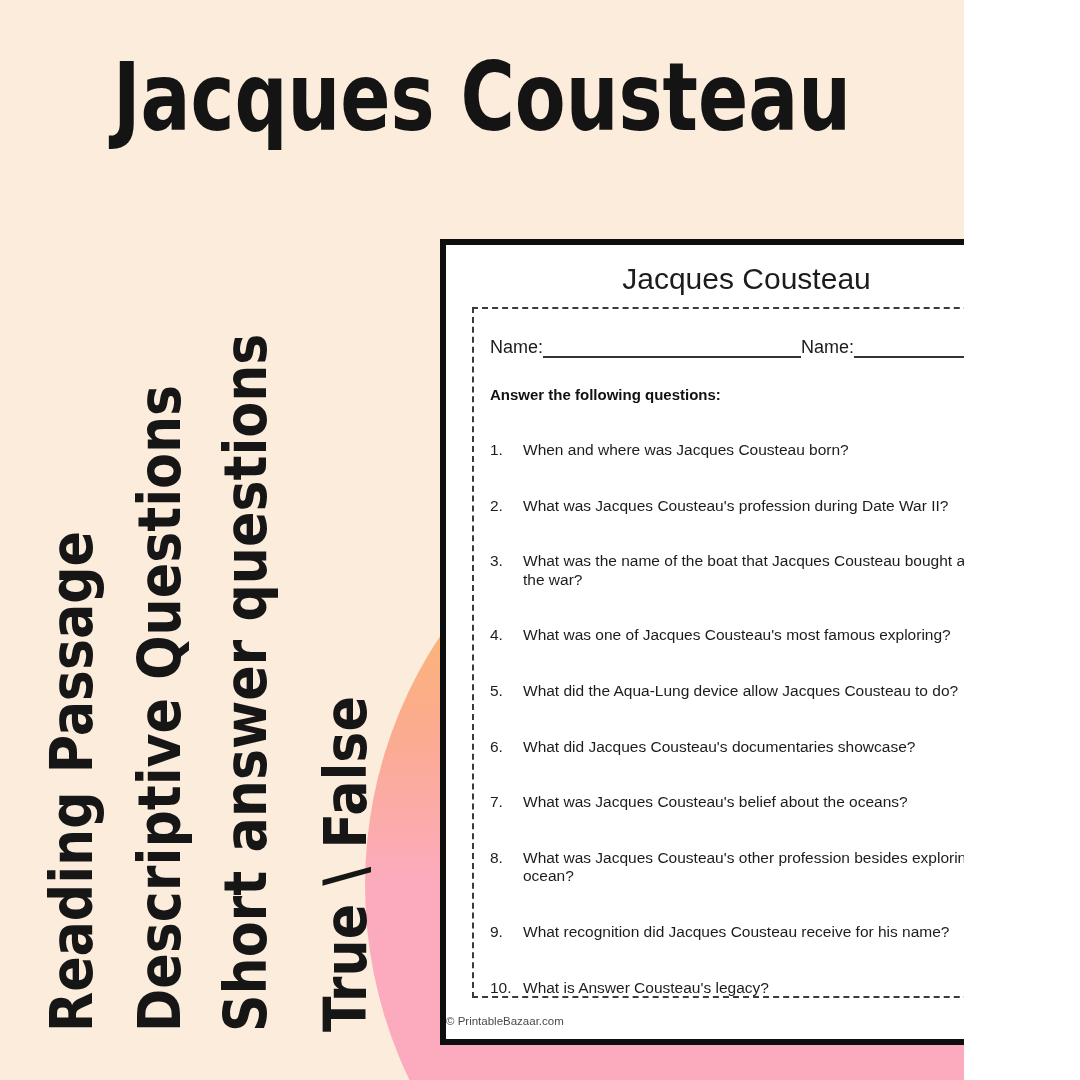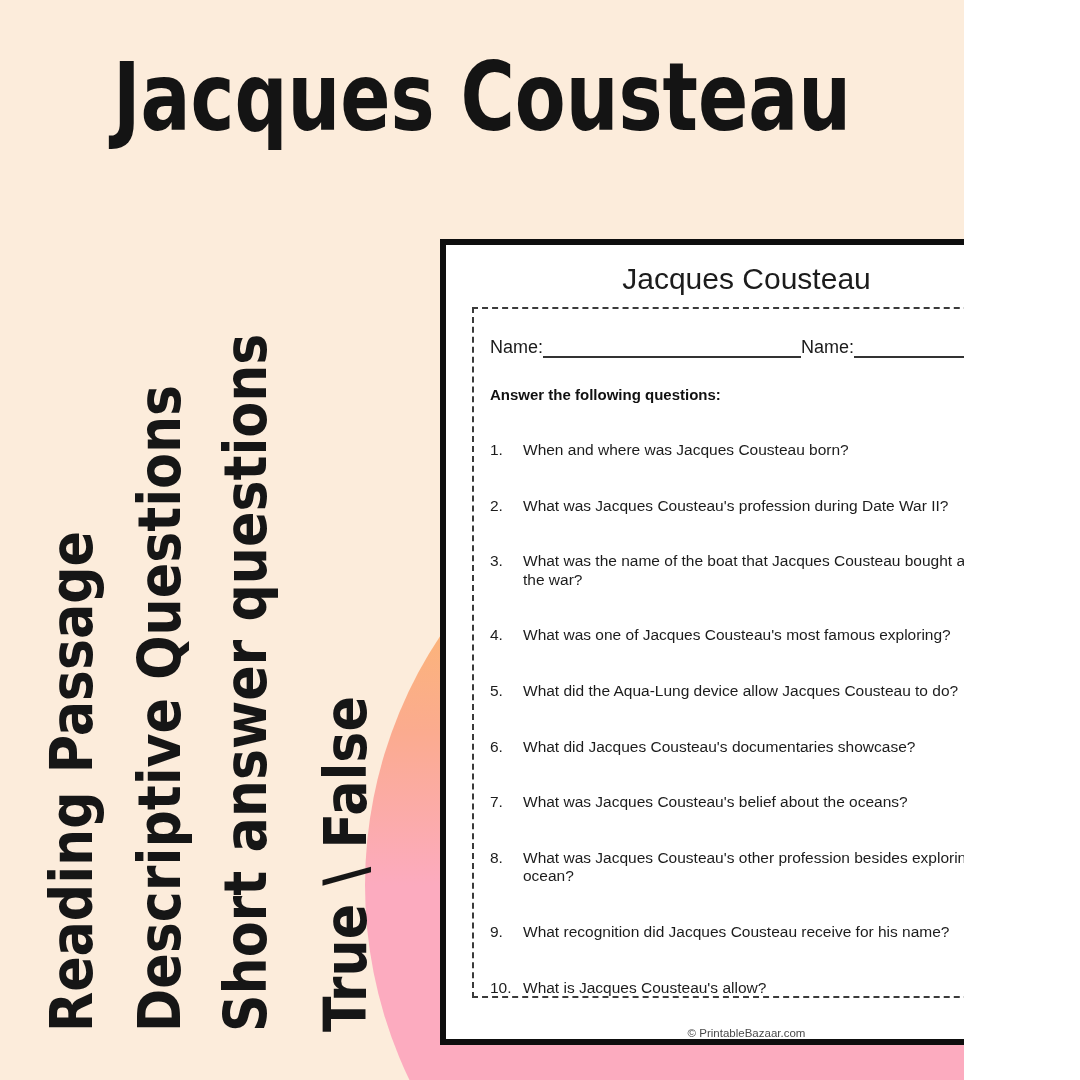--- a/index.html
+++ b/index.html
@@ -62,21 +62,21 @@
   .date-line { width:148px; height:15px; }
   .instruction { margin-top:28px; font-size:15px; font-weight:bold; color:#111111; }
   .questions { margin-top:38px; }
   .q-item {
     display:flex; margin-bottom:37px; font-size:15.5px; color:#1c1c1c;
     line-height:1.2;
   }
   .q-num { flex:none; width:33px; }
   .q-text { flex:1; }
   .ws-footer {
-    position:absolute; left:0; right:0; bottom:0; text-align:center;
+    position:absolute; left:0; right:0; bottom:12px; text-align:left;
     font-size:11.5px; color:#4a4a4a;margin-top:9px;
   }
 </style>
 </head>
 <body>
 
 <div class="canvas">
 
   <div class="deco-circle"></div>
 
@@ -135,21 +135,21 @@
         <div class="q-item">
           <span class="q-num">8.</span>
           <span class="q-text">What was Jacques Cousteau's other profession besides exploring the ocean?</span>
         </div>
         <div class="q-item">
           <span class="q-num">9.</span>
           <span class="q-text">What recognition did Jacques Cousteau receive for his name?</span>
         </div>
         <div class="q-item">
           <span class="q-num">10.</span>
-          <span class="q-text">What is Jacques Cousteau's allow?</span>
+          <span class="q-text">What is Answer Cousteau's legacy?</span>
         </div>
       </div>
     </div>
 
     <div class="ws-footer">© PrintableBazaar.com</div>
   </div>
 
 </div>
 
 </body></html>

